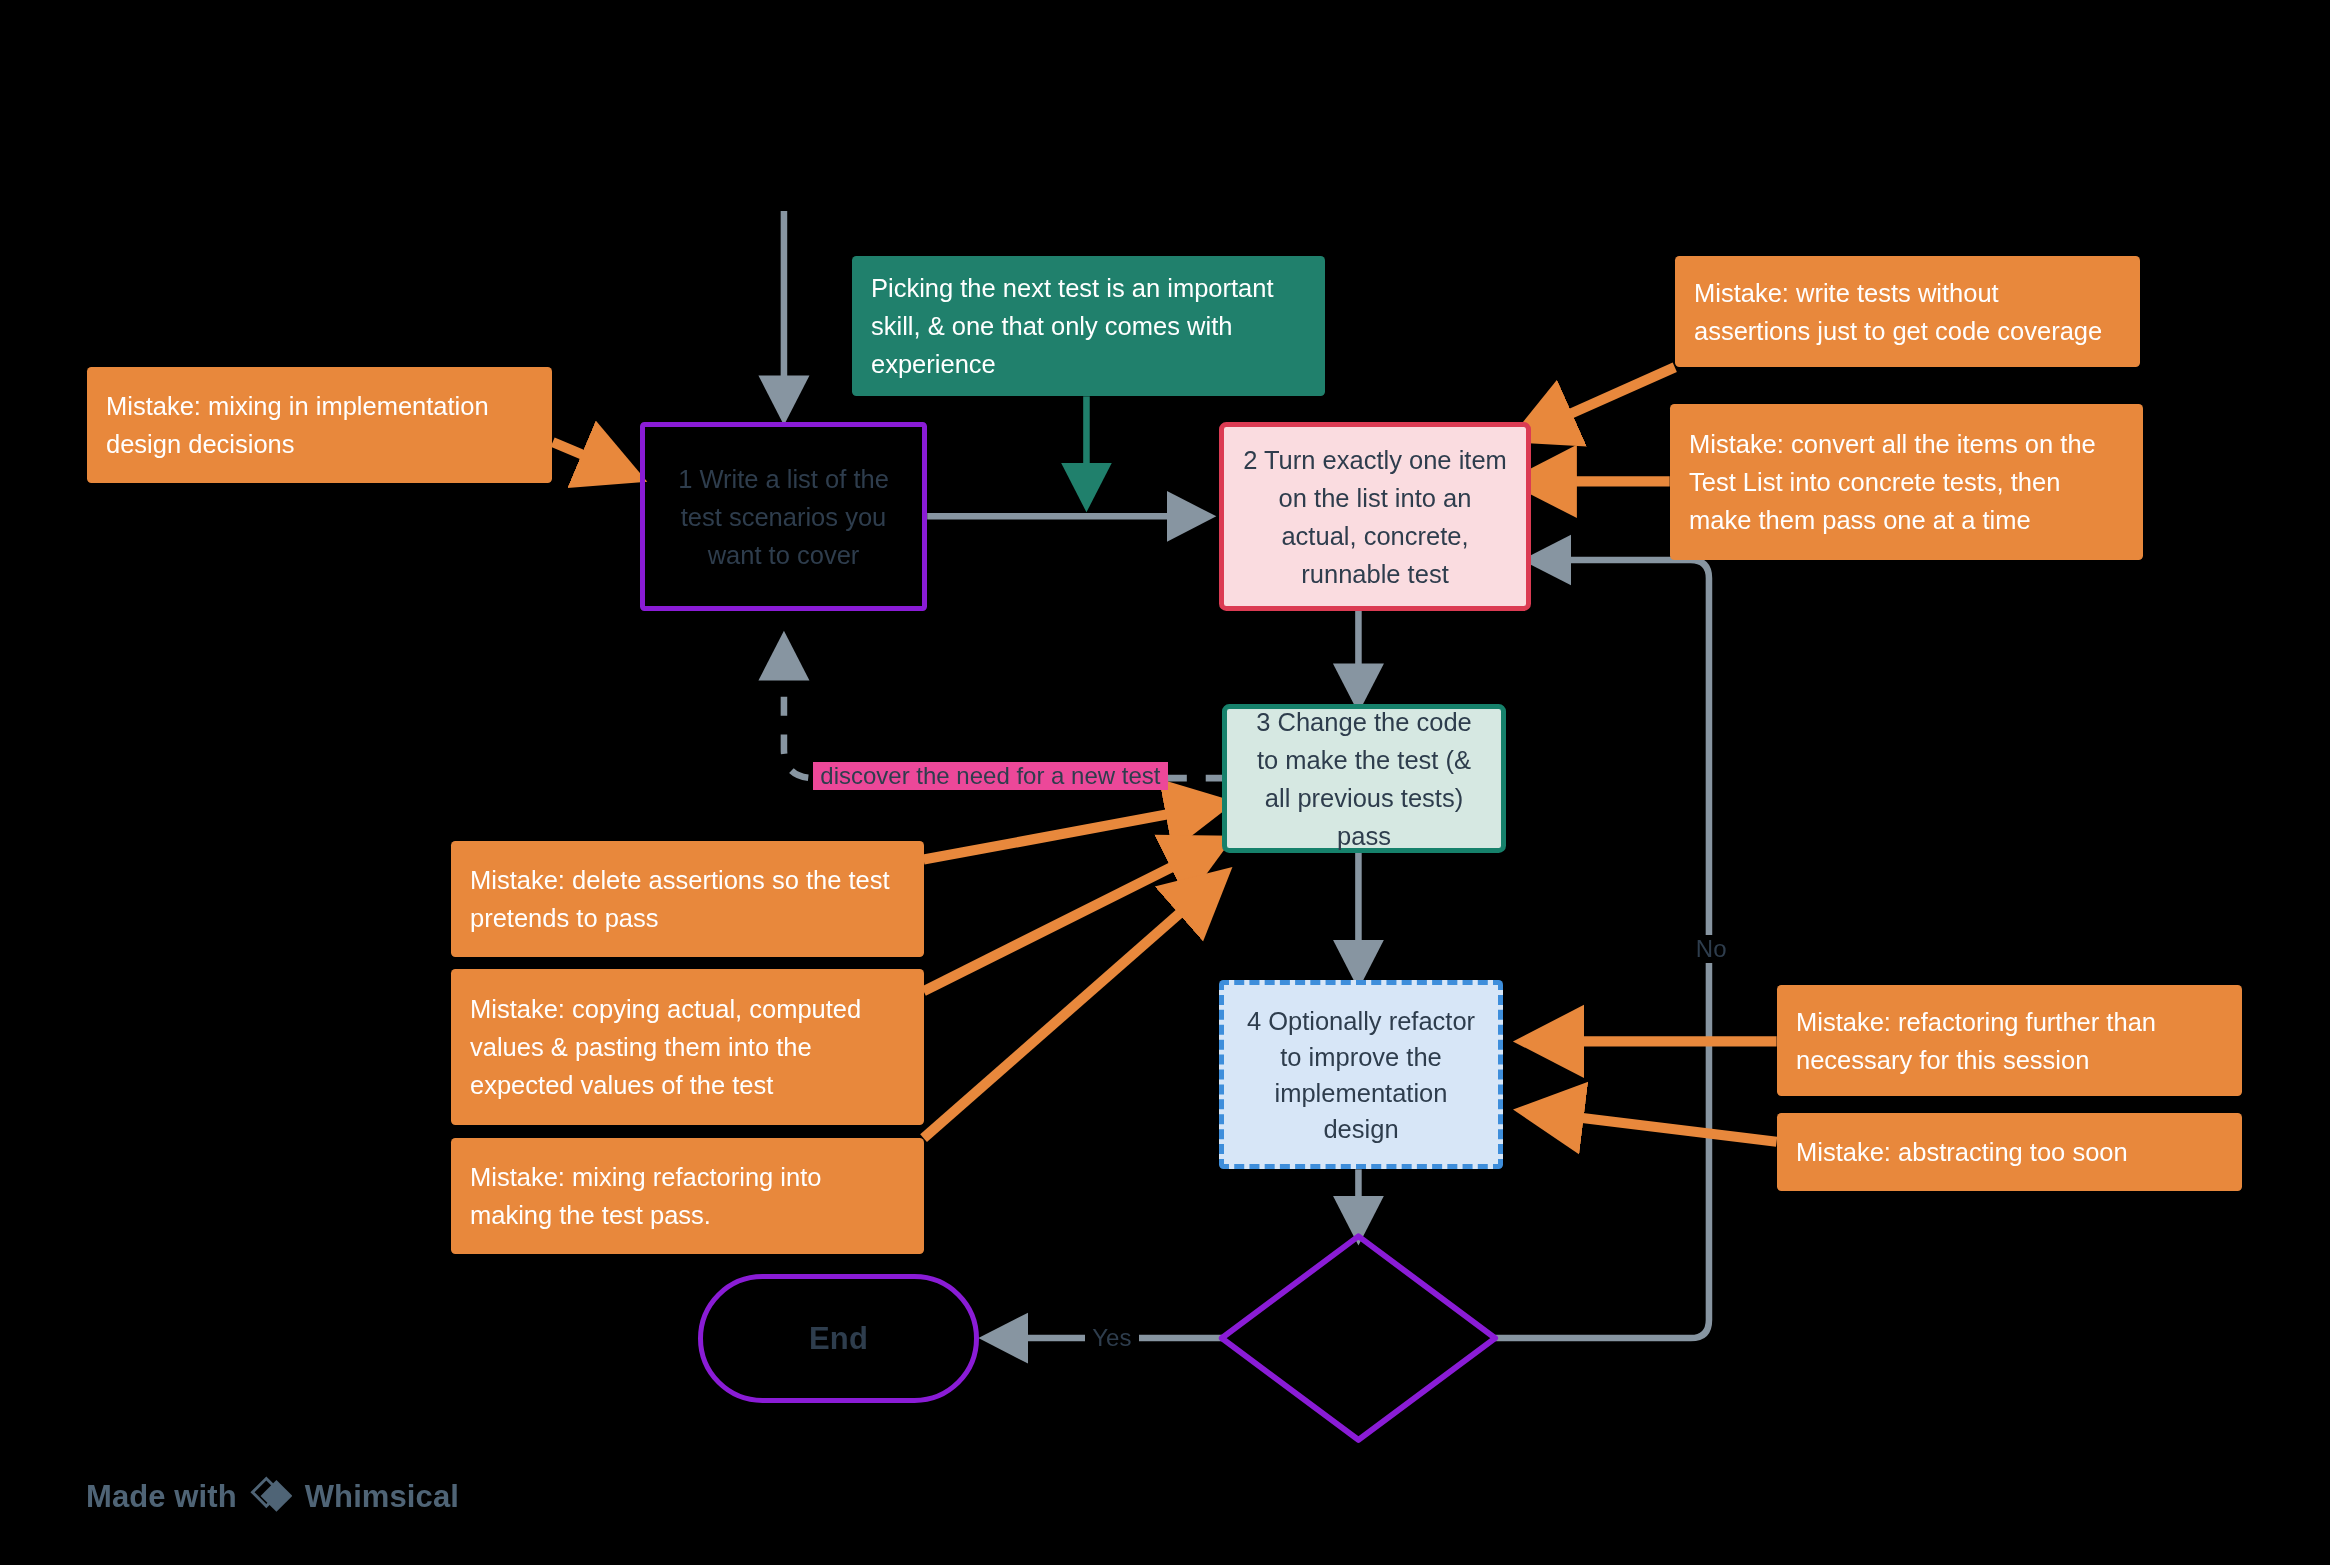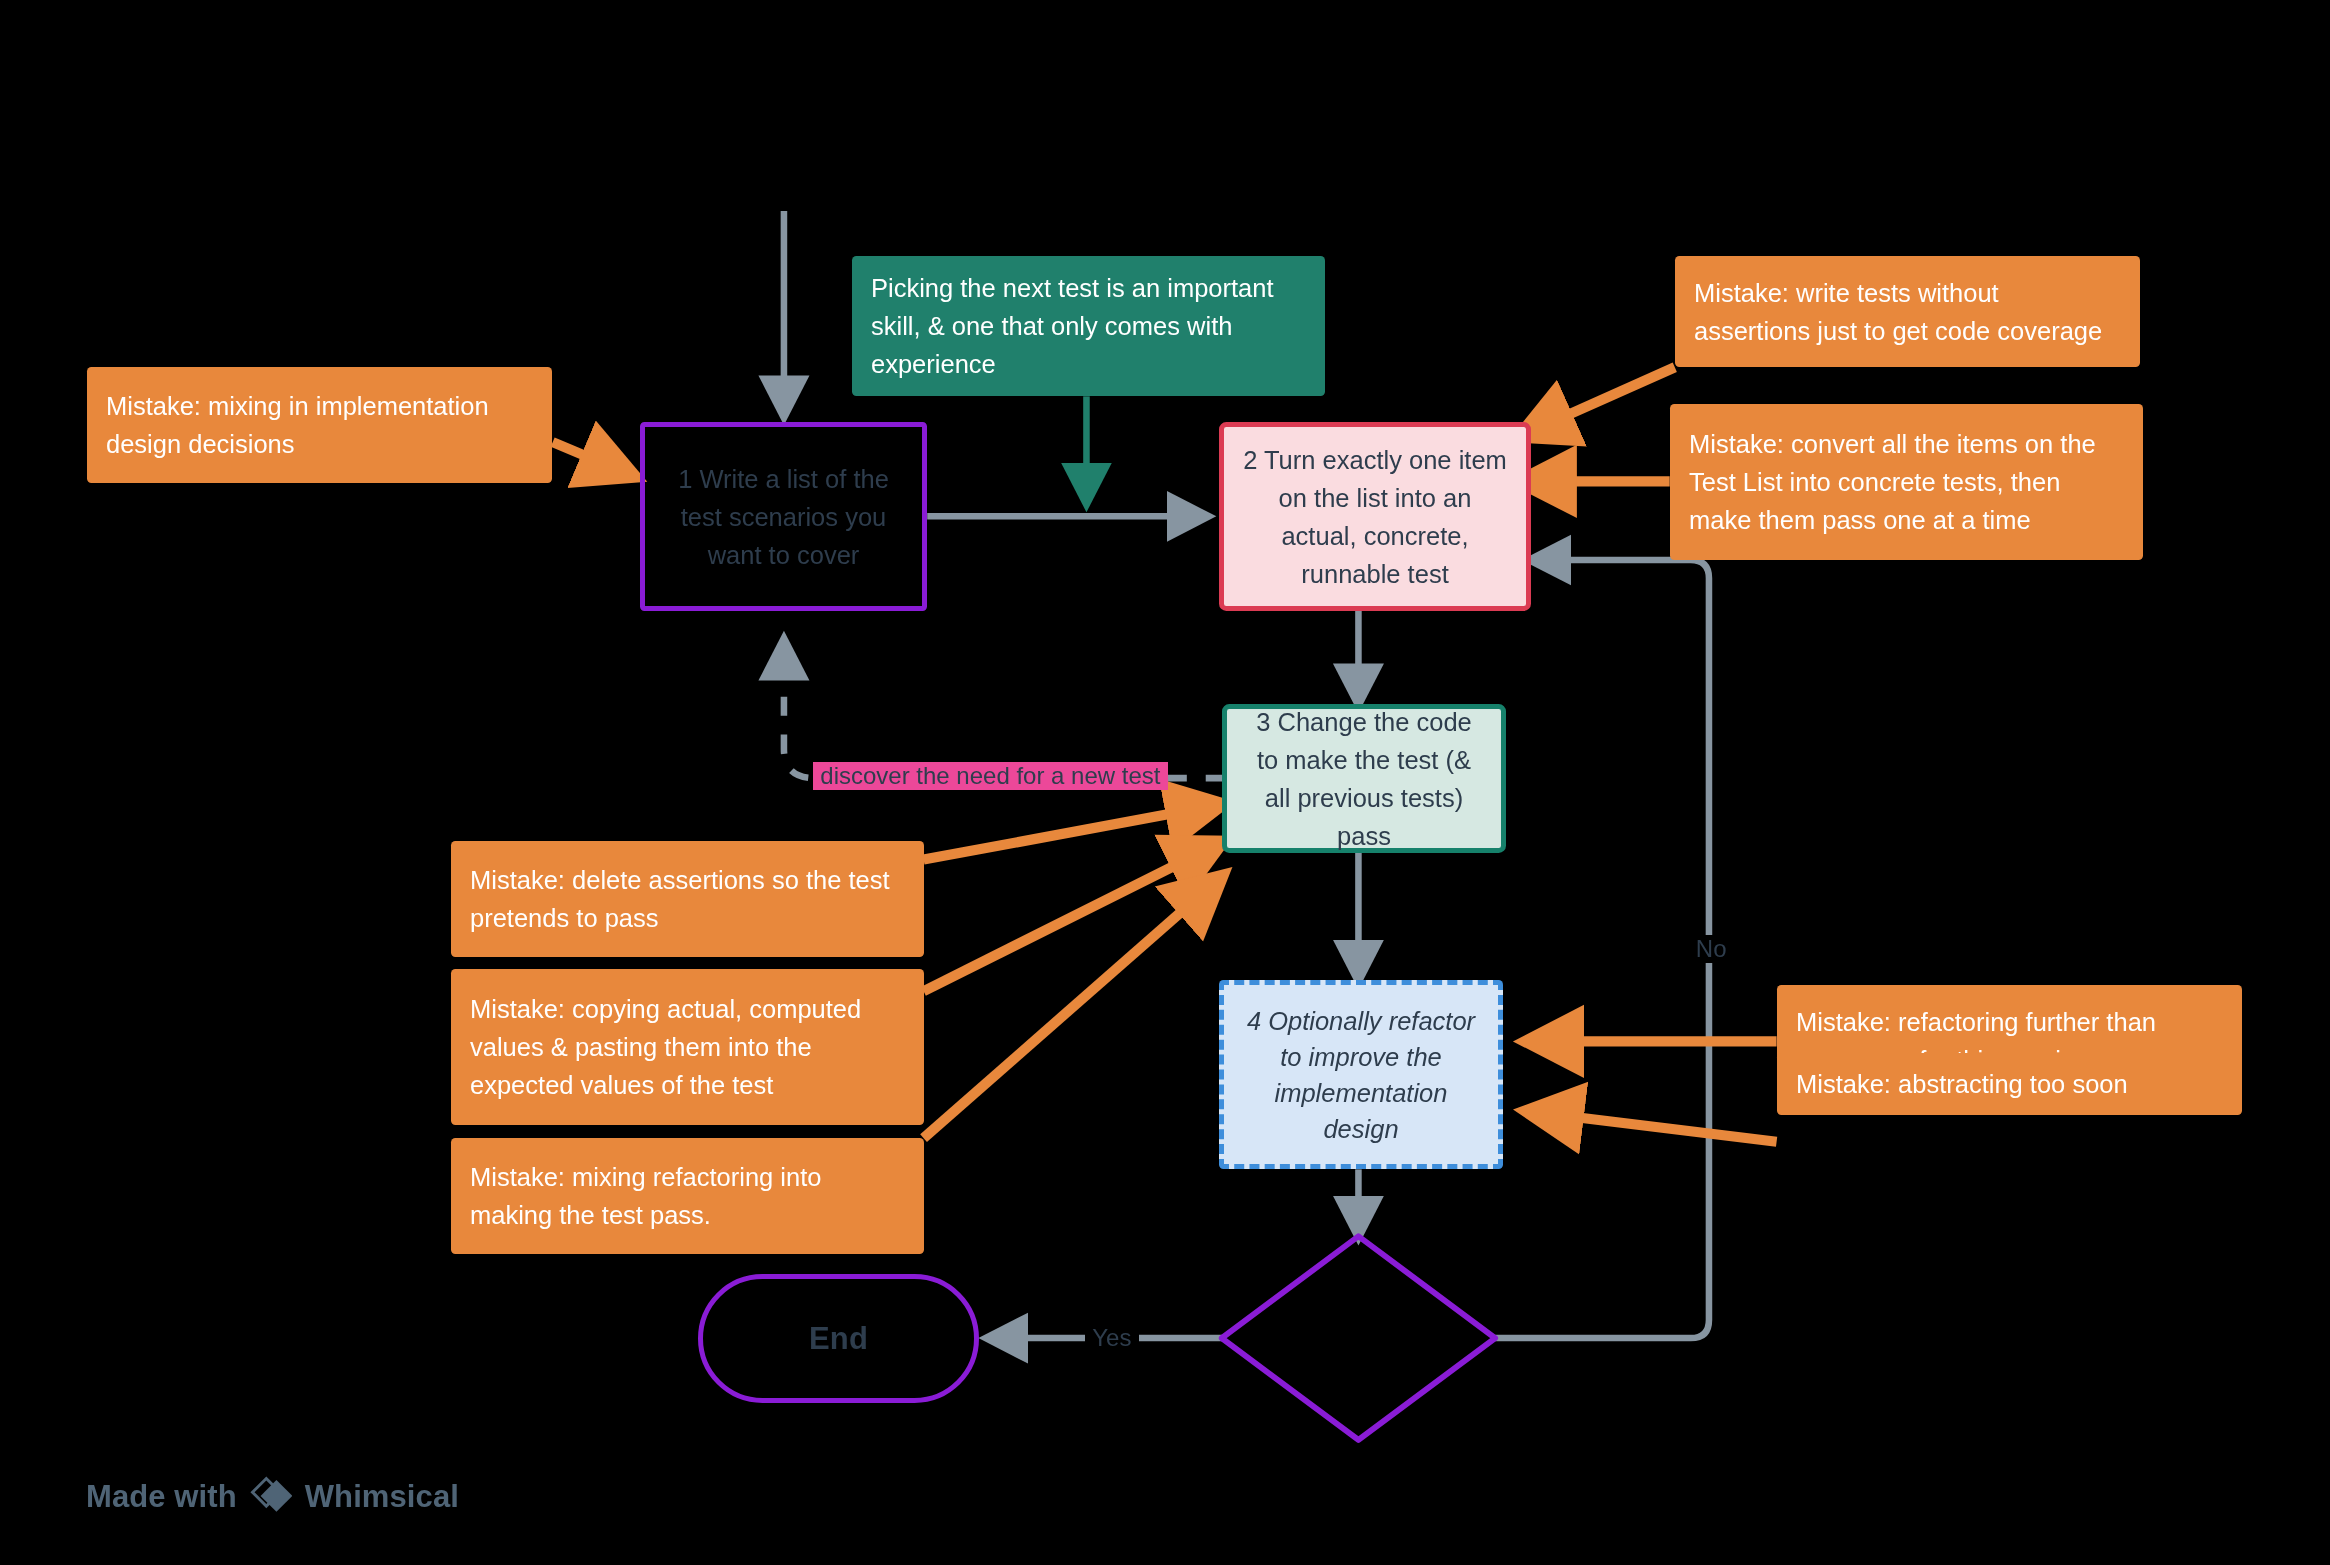--- a/index.html
+++ b/index.html
@@ -23,21 +23,21 @@
   
   .step2{border:5.1px solid #DB3B53;background:#FADCE0;border-radius:7.3px;}
   .step2 .txt{color:#2E3D4D;font-size:25.5px;line-height:38px;padding:0 16px;}
 
   
   .step3{border:5.1px solid #16816B;background:#D6E8E2;border-radius:7.3px;}
   .step3 .txt{color:#2E3D4D;font-size:25.5px;line-height:38px;padding:0 16px;}
 
   
   .step4{border:5.1px dashed #3E8EDB;background:#D7E6F7;border-radius:4.4px;}
-  .step4 .txt{color:#2E3D4D;font-size:25.5px;line-height:36px;padding:0 16px;font-style:italic;}
+  .step4 .txt{color:#2E3D4D;font-size:25.5px;line-height:36px;padding:0 16px;}
 
   
   .note-orange{background:#E8883C;border-radius:4.4px;}
   .note-orange .txt{color:#FFFFFF;font-size:25.5px;line-height:38px;
       padding:0 19px;text-align:left;}
   .note-orange{justify-content:flex-start;}
 
   
   .note-teal{background:#20806C;border-radius:4.4px;justify-content:flex-start;}
   .note-teal .txt{color:#FFFFFF;font-size:25.5px;line-height:38px;padding:0 19px;text-align:left;}
@@ -148,21 +148,21 @@
   </div>
 
   <div class="node note-orange" style="left:451px;top:1138px;width:473px;height:116px;">
     <span class="txt">Mistake: mixing refactoring into making the test pass.</span>
   </div>
 
   <div class="node note-orange" style="left:1777px;top:985px;width:465px;height:111px;">
     <span class="txt">Mistake: refactoring further than necessary for this session</span>
   </div>
 
-  <div class="node note-orange" style="left:1777px;top:1053px;width:465px;height:62px;justify-content:center;">
+  <div class="node note-orange" style="left:1777px;top:1113px;width:465px;height:78px;justify-content:center;">
     <span class="txt">Mistake: abstracting too soon</span>
   </div>
 
   <div class="node" style="left:1222px;top:1236px;width:273px;height:204px;">
     <span class="dlabel">The list is empty?</span>
   </div>
 
   <div class="node terminator" style="left:698px;top:1274px;width:281px;height:129px;">
     <span class="txt">End</span>
   </div>

